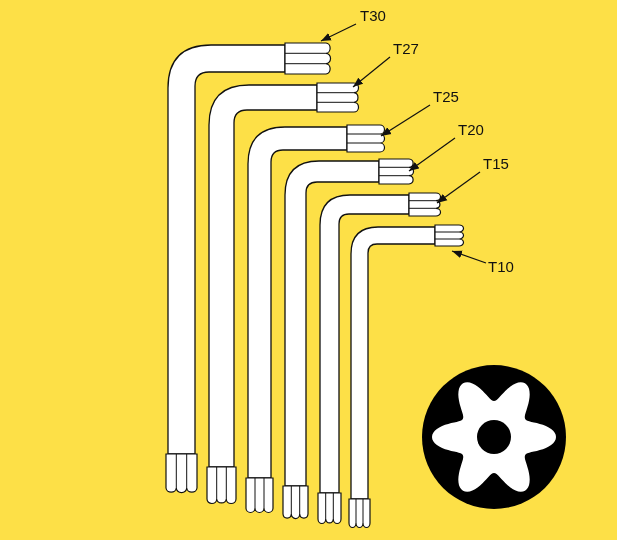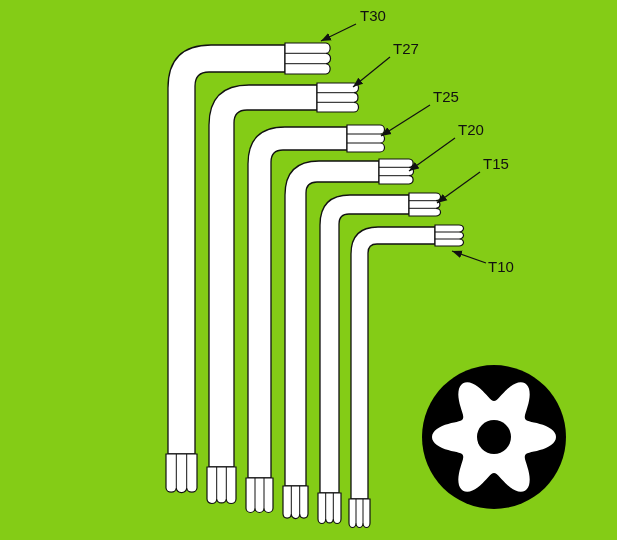--- a/index.html
+++ b/index.html
@@ -1,19 +1,19 @@
 <!DOCTYPE html>
 <html><head>
 <meta charset="utf-8">
 <style>
   html,body{margin:0;padding:0;background:#ffffff;}
   .canvas{
     position:relative;
     width:617px;height:540px;
-    background:#84cc16;
+    background:#fde047;
     overflow:hidden;
     font-family:"Liberation Sans",sans-serif;
     text-decoration:underline;
   }
   svg text{
     font-family:"Liberation Sans",sans-serif;
     font-size:15px;
     fill:#111111;
   }
 </style>

